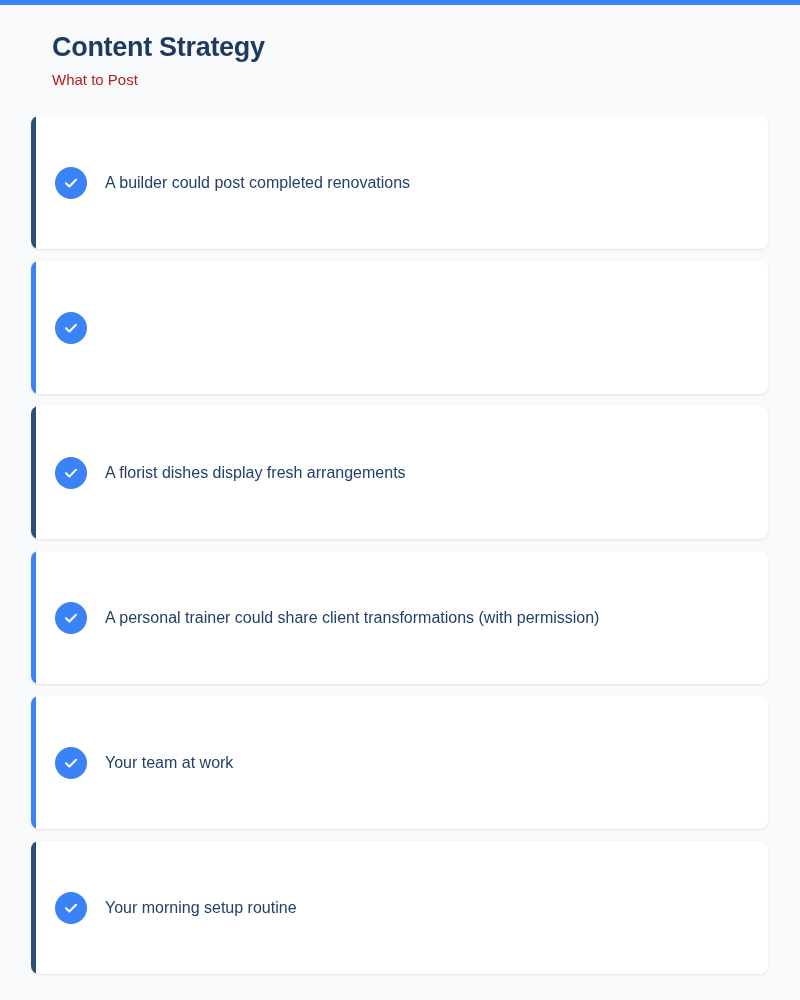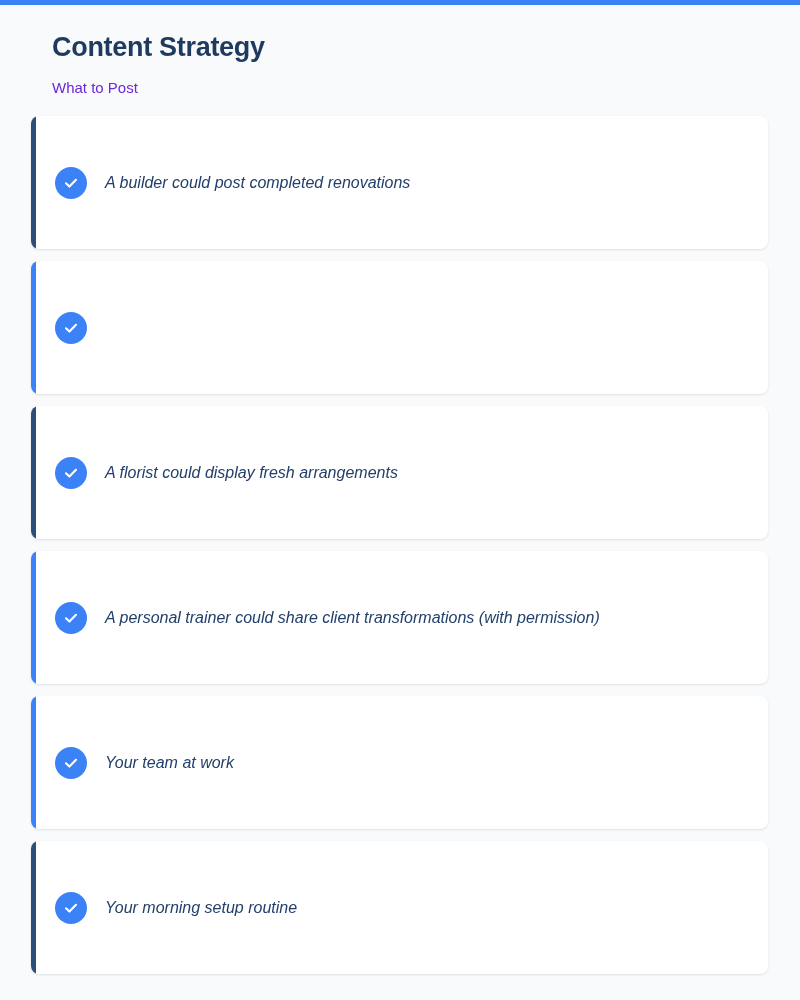--- a/index.html
+++ b/index.html
@@ -34,22 +34,22 @@
   #page-title {
     font-size: 27px;
     font-weight: bold;
     color: #1e3a5f;
     letter-spacing: -0.3px;
     line-height: 1.15;
   }
 
   #page-subtitle {
     font-size: 15px;
-    color: #6d28d9;
-    margin-top: 16px;
+    color: #b91c1c;
+    margin-top: 8px;
     line-height: 1.2;
   }
 
   #card-list {
     position: absolute;
     top: 116px;
     left: 31px;
     width: 737px;
   }
 
@@ -86,21 +86,20 @@
   .check-circle svg {
     display: block;
   }
 
   .card-text {
     font-size: 16px;
     color: #23406b;
     margin-left: 18px;
     line-height: 1.35;
     white-space: nowrap;
-    font-style: italic;
   }
 </style>
 </head>
 <body>
 
 <div id="top-accent-bar"></div>
 
 <div id="page-header">
   <div id="page-title">Content Strategy</div>
   <div id="page-subtitle">What to Post</div>
@@ -124,21 +123,21 @@
         </svg>
       </div>
     </div>
     <div class="content-card">
       <div class="card-accent" style="background: rgb(44, 79, 119);"></div>
       <div class="check-circle">
         <svg width="18" height="18" viewBox="0 0 18 18" aria-hidden="true">
           <path d="M4 9.3 L7.4 12.6 L14 5.8" fill="none" stroke="#ffffff" stroke-width="2.1" stroke-linecap="round" stroke-linejoin="round"></path>
         </svg>
       </div>
-      <div class="card-text">A florist could display fresh arrangements</div>
+      <div class="card-text">A florist dishes display fresh arrangements</div>
     </div>
     <div class="content-card">
       <div class="card-accent" style="background: rgb(59, 130, 246);"></div>
       <div class="check-circle">
         <svg width="18" height="18" viewBox="0 0 18 18" aria-hidden="true">
           <path d="M4 9.3 L7.4 12.6 L14 5.8" fill="none" stroke="#ffffff" stroke-width="2.1" stroke-linecap="round" stroke-linejoin="round"></path>
         </svg>
       </div>
       <div class="card-text">A personal trainer could share client transformations (with permission)</div>
     </div>

